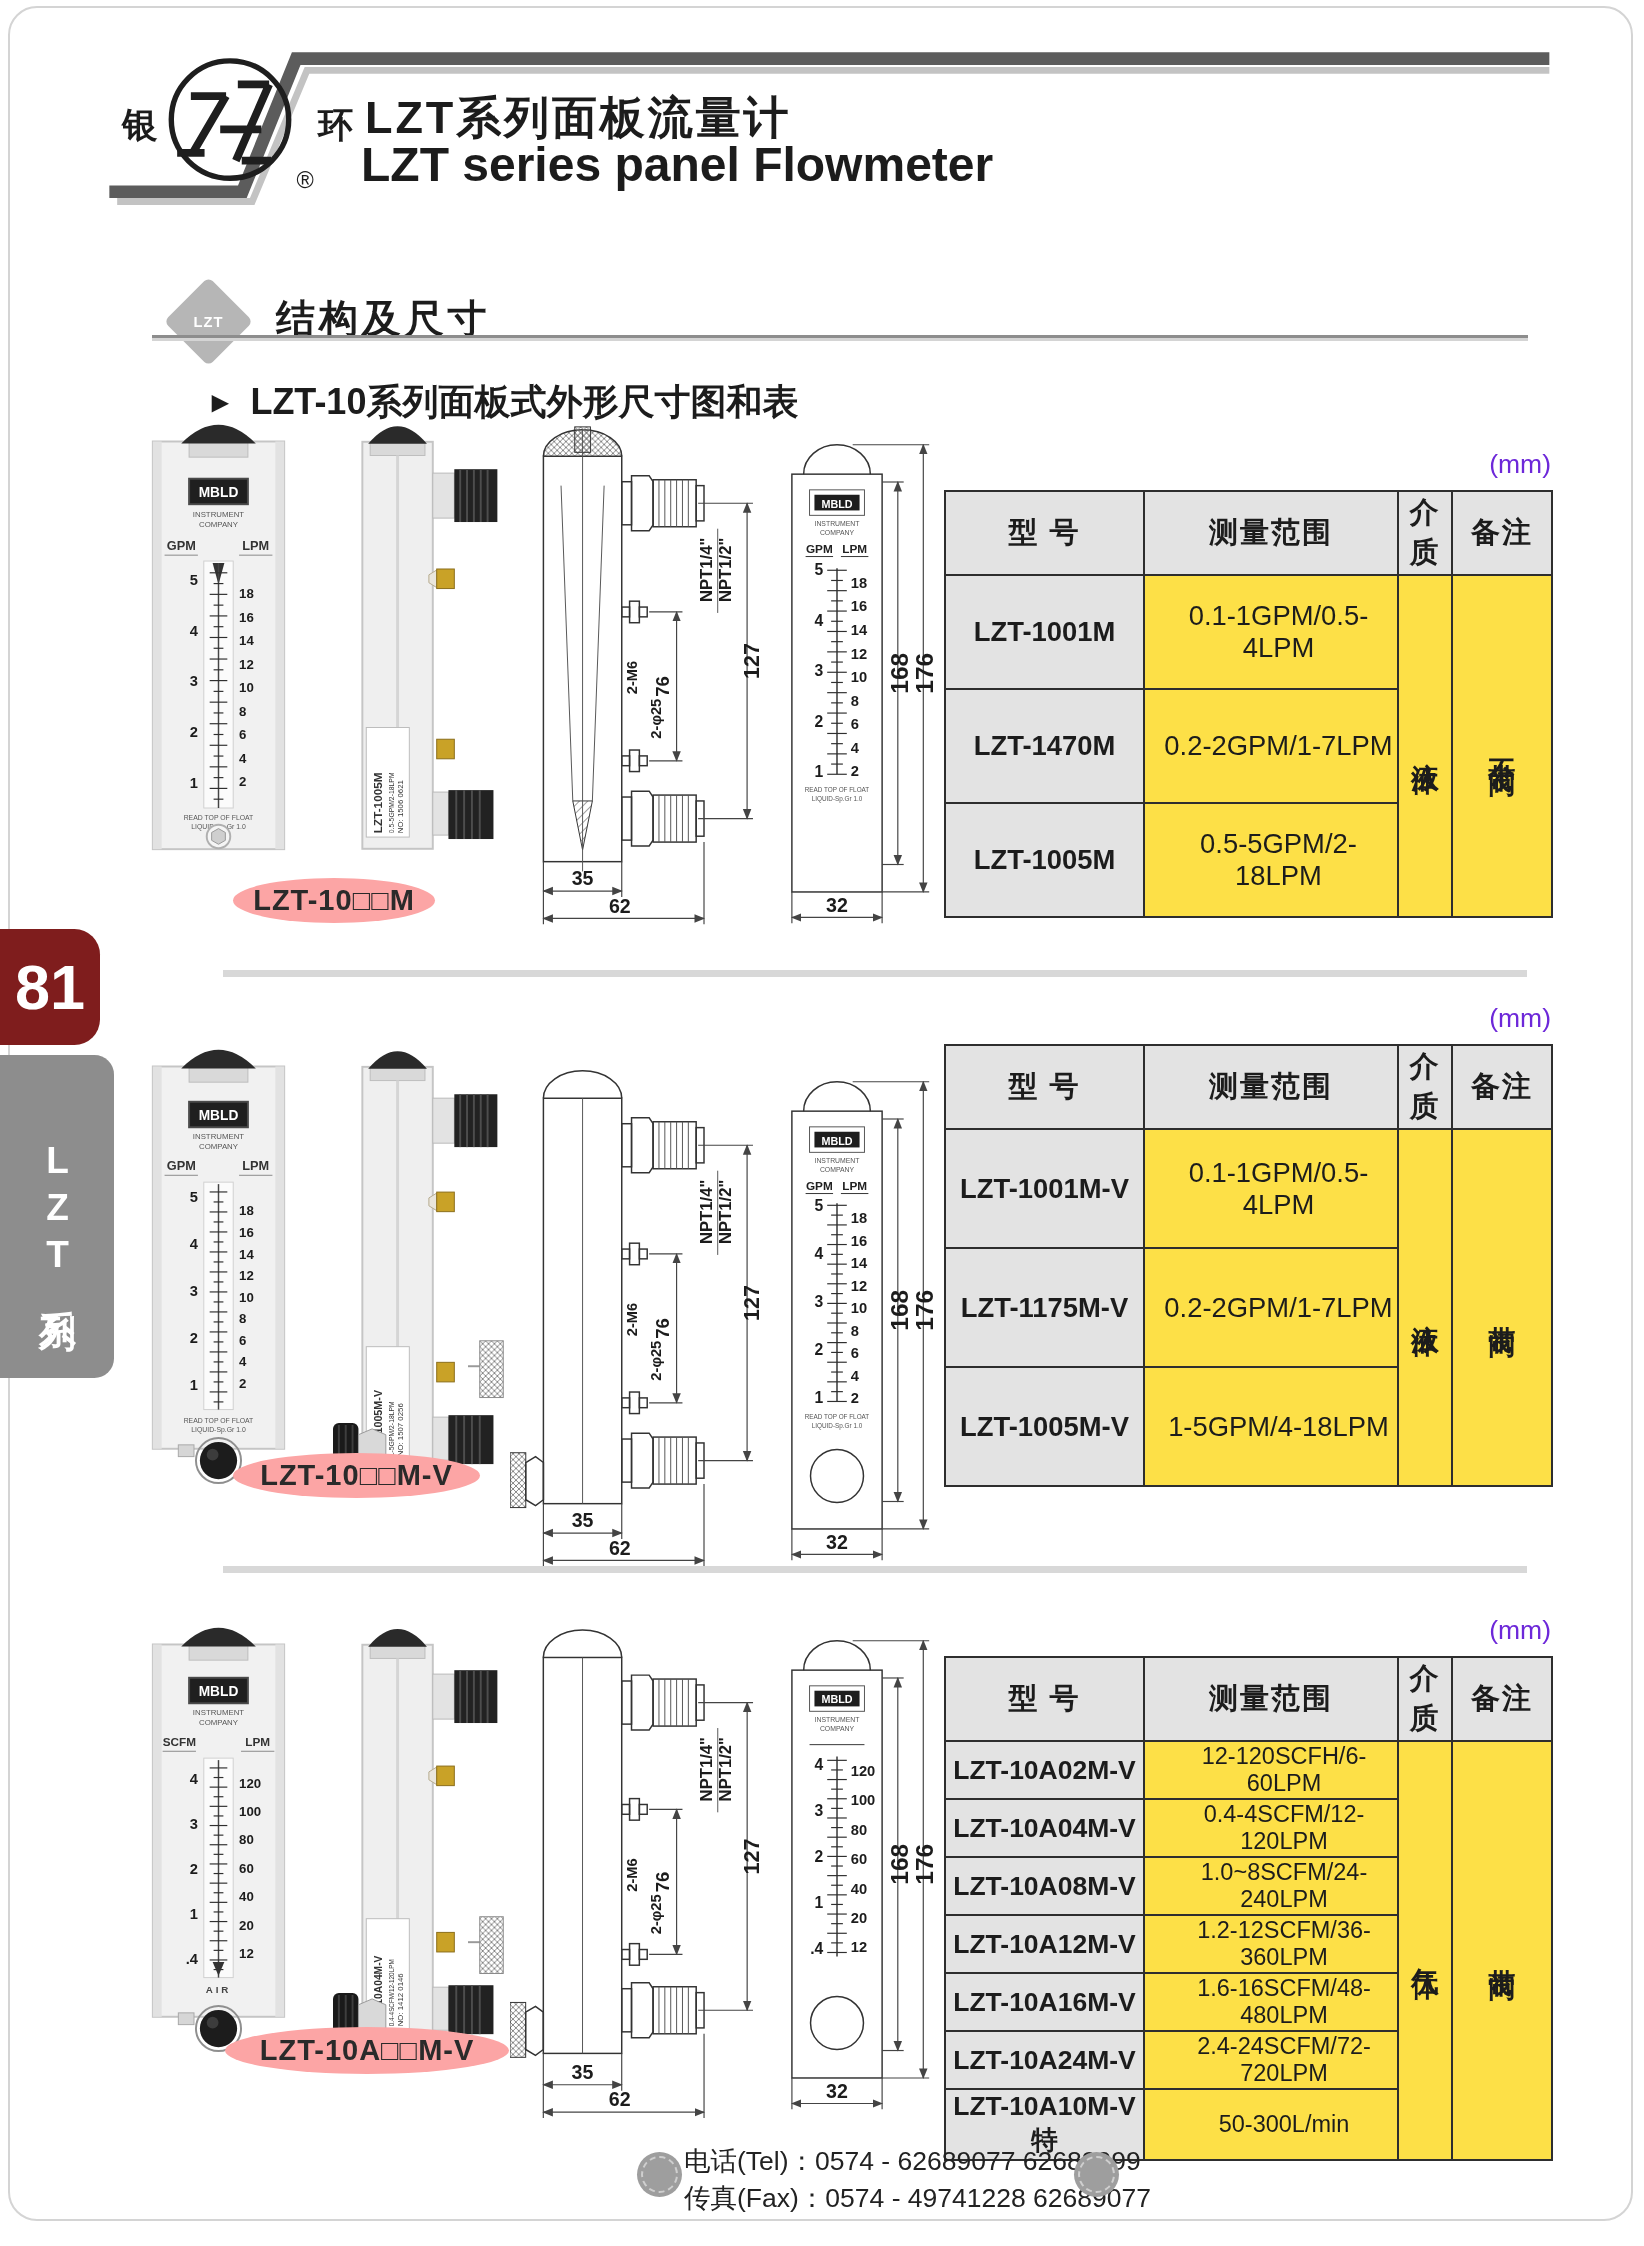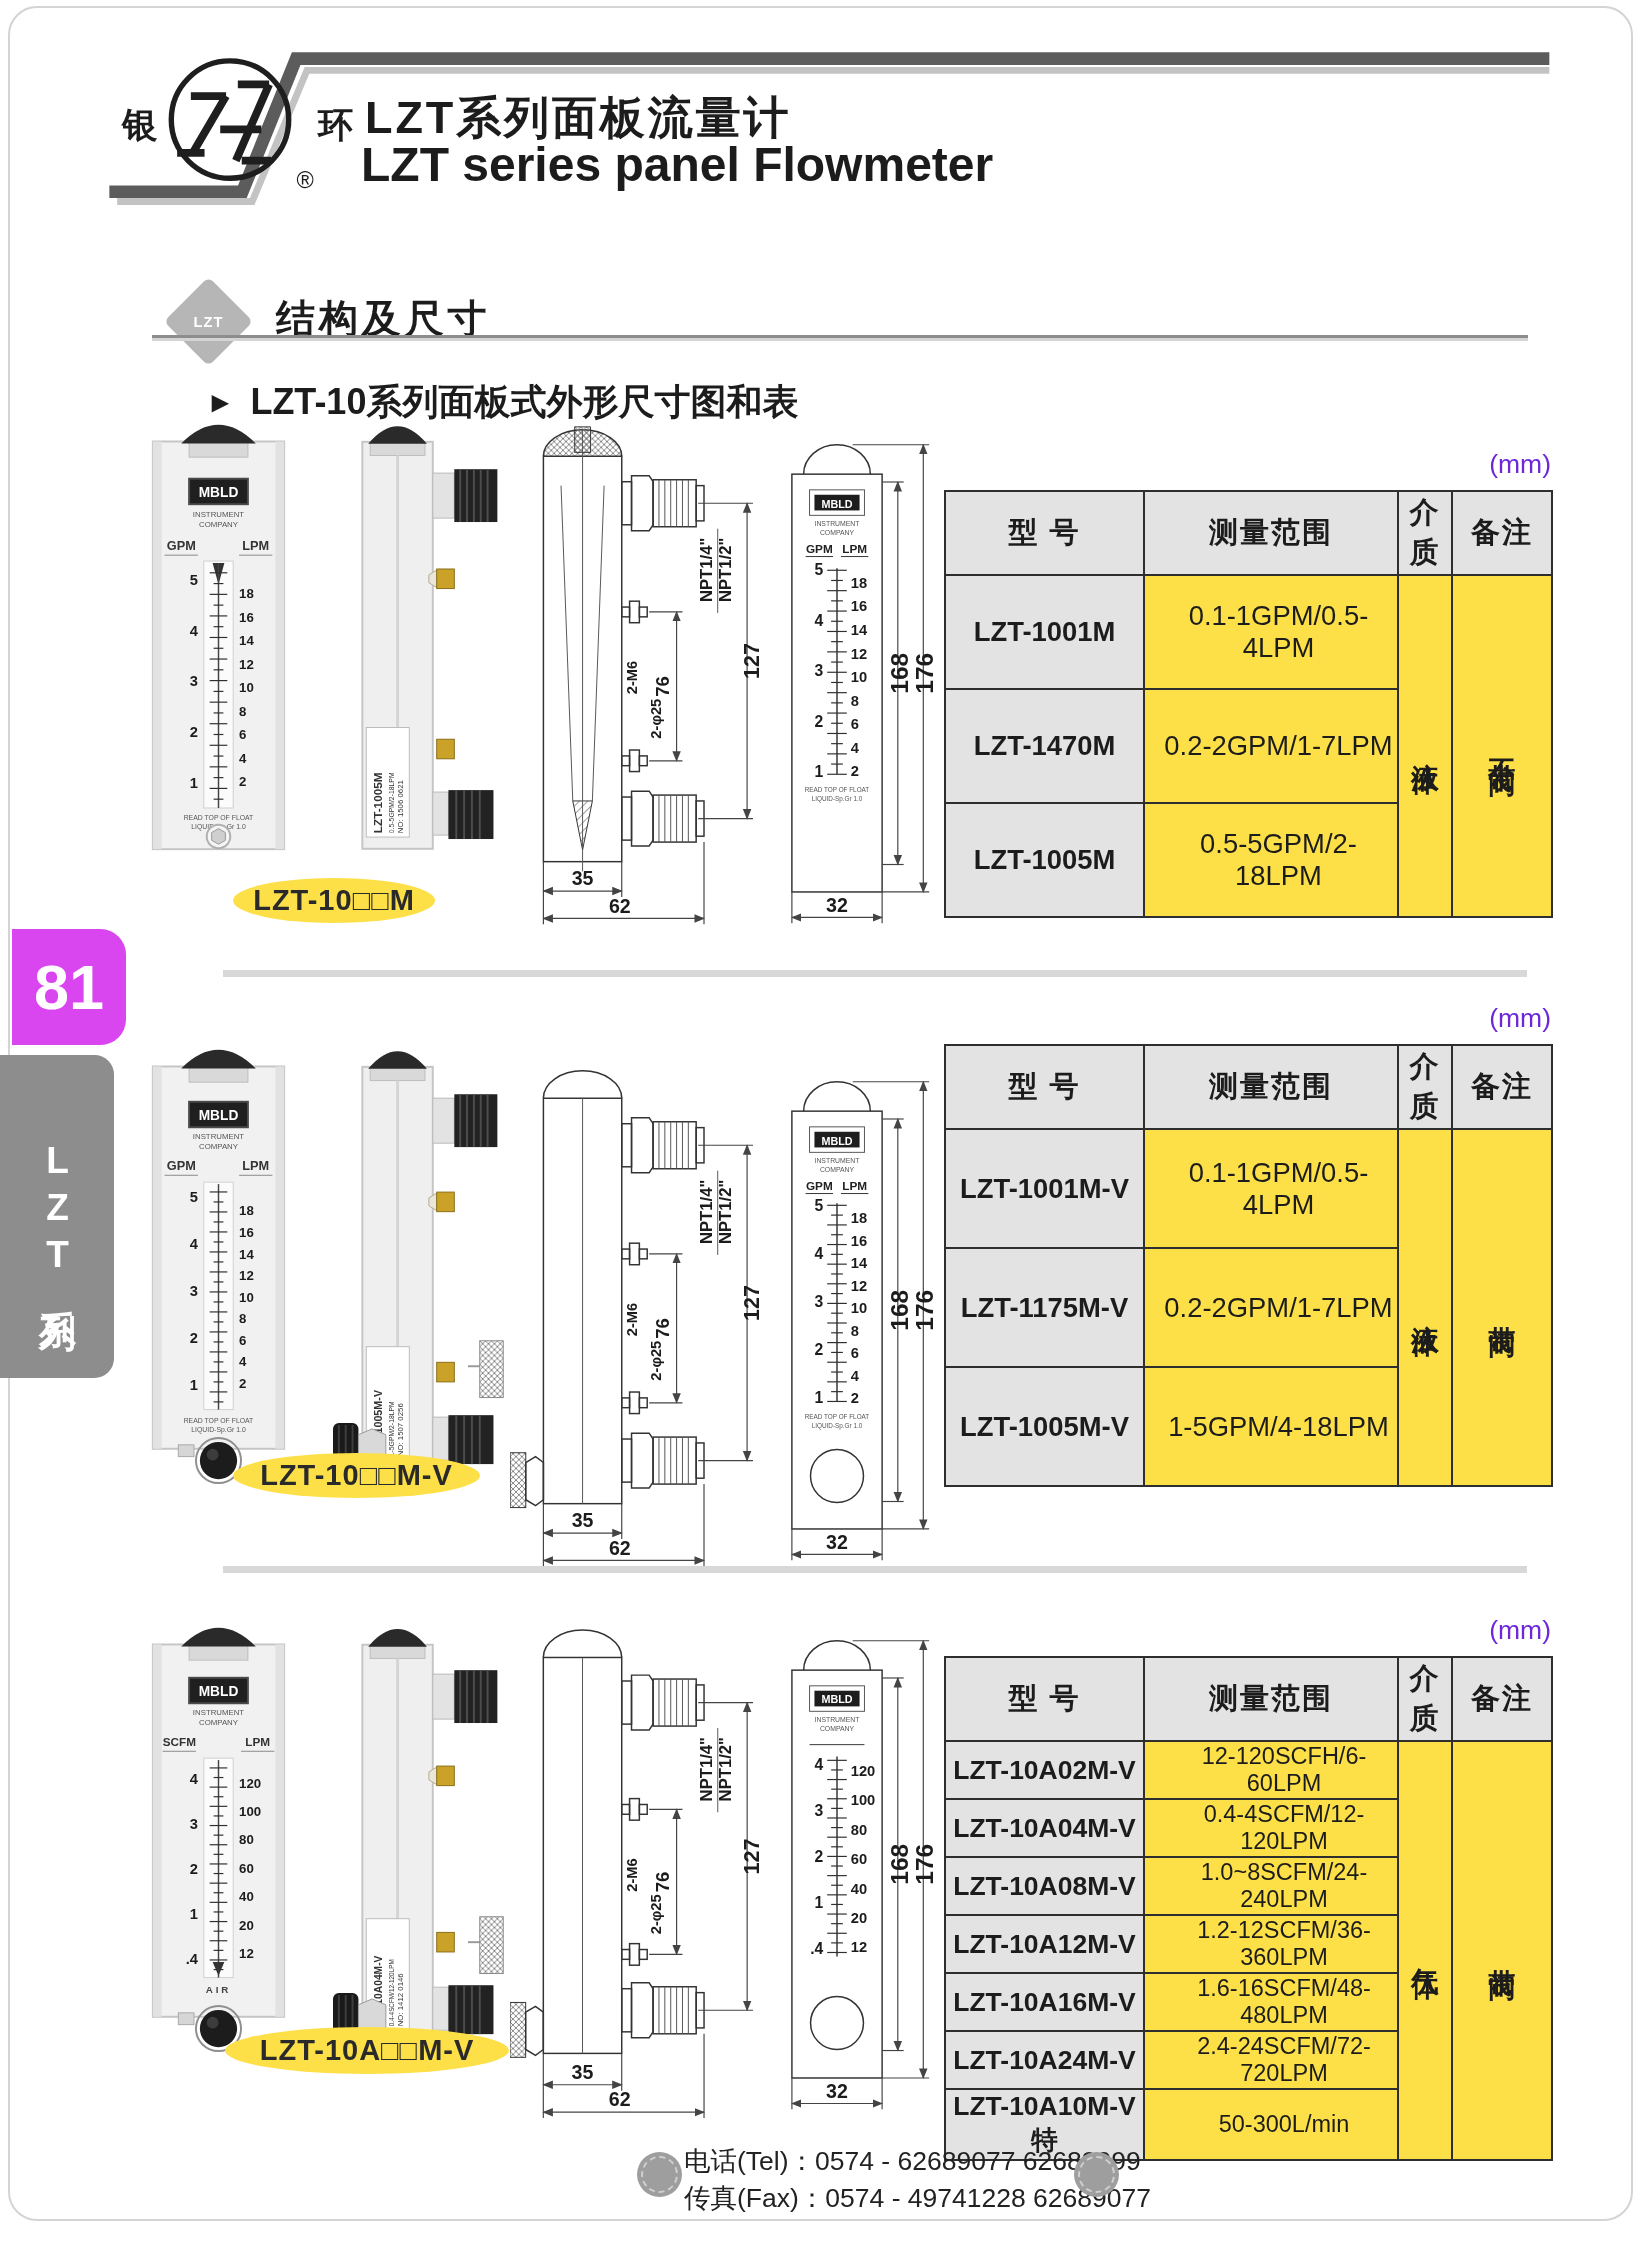--- a/index.html
+++ b/index.html
@@ -17,38 +17,38 @@
   .diamond{left:177px;top:290px;width:63px;height:63px;background:#b6b6b6;transform:rotate(45deg);border-radius:5.9px;}
   .diamond span{position:absolute;inset:0;display:flex;align-items:center;justify-content:center;
     transform:rotate(-45deg);color:#fff;font-size:14.7px;font-weight:700;letter-spacing:1px;}
   .h-cn{left:276px;top:292px;font-size:39px;font-weight:700;letter-spacing:3.9px;}
   .rule{left:152px;top:335px;width:1376px;height:0;border-top:3.9px solid #8d8d8d;border-bottom:3.9px solid #d4d4d4;}
   .subhead{left:206px;top:378px;display:flex;align-items:center;gap:15.7px;font-size:36px;font-weight:700;}
   .subhead .tri{font-size:29px;}
   
   .sep{height:6.9px;background:#d8d8d8;}
   
-  .oval{background:#fde047;border-radius:50%;display:flex;align-items:center;justify-content:center;
+  .oval{background:#fca5a5;border-radius:50%;display:flex;align-items:center;justify-content:center;
     font-size:29px;font-weight:600;color:#2a2a2a;letter-spacing:1px;}
   
   .mm{width:98px;text-align:right;font-size:26.5px;color:#6d28d9;}
   
   .spec{border-collapse:collapse;table-layout:fixed;background:#fde047;}
   .spec th,.spec td{border:2.5px solid #2e2e2e;text-align:center;overflow:hidden;}
   .spec th{background:#e3e3e3;font-size:29px;font-weight:700;height:60px;letter-spacing:2px;}
   .c-model{background:#e3e3e3;font-size:27.4px;font-weight:600;}
   .c-range{font-size:27.4px;text-align:left;padding-left:16px;}
   .t-tall tbody td{height:110px;}
   .t-mid tbody td{height:115px;}
   .t-short tbody td{height:52px;}
   .t-short .c-model{font-size:26.5px;}
   .t-short .c-range{font-size:23.5px;padding-left:27px;}
   .vtext{writing-mode:vertical-rl;text-orientation:upright;letter-spacing:4.9px;font-size:27.4px;font-weight:600;}
   
-  .tab-black{left:12px;top:929px;width:114px;height:116px;background:#d946ef;border-radius:0 25.5px 25.5px 0;
+  .tab-black{left:0;top:929px;width:100px;height:116px;background:#7f1d1d;border-radius:0 25.5px 25.5px 0;
     display:flex;align-items:center;justify-content:center;color:#fff;font-size:63px;font-weight:700;}
   .tab-gray{left:0;top:1055px;width:114px;height:323px;background:#8d8d8d;border-radius:0 19.6px 19.6px 0;
     display:flex;align-items:center;justify-content:center;}
   .tab-gray span{writing-mode:vertical-rl;text-orientation:upright;color:#fff;font-size:37px;font-weight:600;letter-spacing:5.9px;}
   
   .footer{left:684px;top:2143px;font-size:26.5px;line-height:37px;color:#222;}
   .fcircle{width:45px;height:45px;background:#9e9e9e;border-radius:50%;}
   .fcircle::after{content:"";position:absolute;inset:3.9px;border:2px dashed #cfcfcf;border-radius:50%;}
   
   svg text{font-family:"Liberation Sans","DejaVu Sans",sans-serif;}

